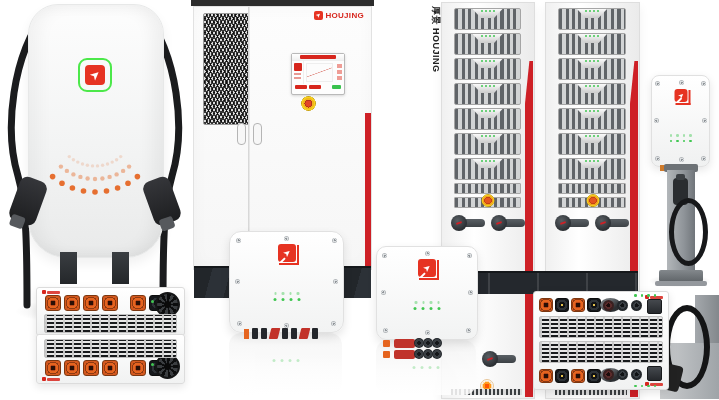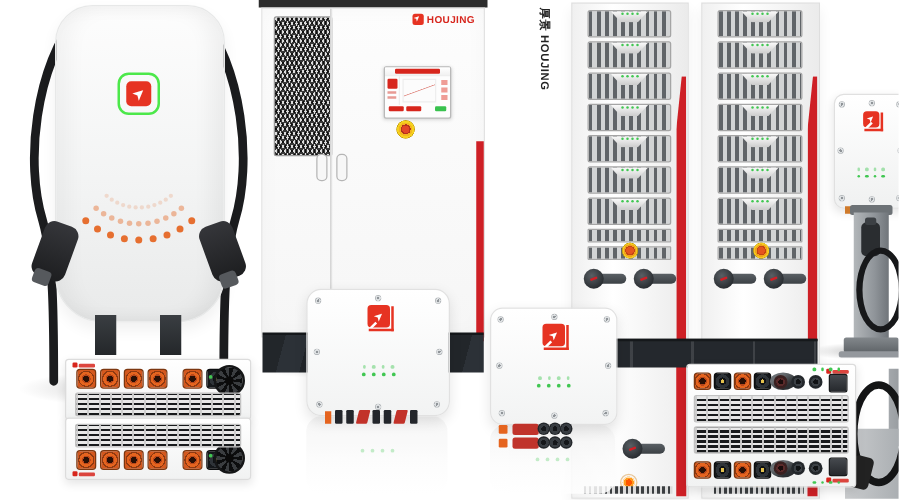--- a/index.html
+++ b/index.html
@@ -1,18 +1,18 @@
 <!DOCTYPE html>
 <html style="--brand-red: #d7261d; --logo-red: #e63322; --logo-green: #4ce84a; --stripe-red: #ce2026; --orange-connector: #e5641f; --led-green: #41c752; --indicator-orange: #ff9b1e; --estop-yellow: #f2c11e; --estop-red: #d63a24; --dark-base: #24282d; --cable-black: #1b1c1e; --pedestal-gray: #9aa0a5; --body-white: #f8f9f9;"><head>
 <meta charset="utf-8">
 <style>
   html,body{margin:0;padding:0;background:#fff;}
   #stage{position:relative;width:719px;height:400px;background:#fff;overflow:hidden;
          font-family:"Liberation Sans","DejaVu Sans",sans-serif;}
-  .abs{position:absolute;margin-left:16px;}
+  .abs{position:absolute;}
   .gsh{position:absolute;border-radius:50%;pointer-events:none;}
 
   
   #pillar{left:0;top:18;width:190px;height:382px;}
   .cables{position:absolute;left:0;top:0;width:190px;height:340px;}
   .cables path{fill:none;stroke:var(--cable-black,#1b1c1e);stroke-width:7;stroke-linecap:round;}
   .cables.refl{top:300px;transform:scaleY(-1);opacity:.12;height:80px;}
   .p-body{position:absolute;left:28px;top:4px;width:134px;height:252px;
           background:linear-gradient(180deg,#fdfdfd,#f3f4f4 55%,#e9eaea);
           border:1px solid #e7e8e8;border-radius:30px 30px 38px 38px;

